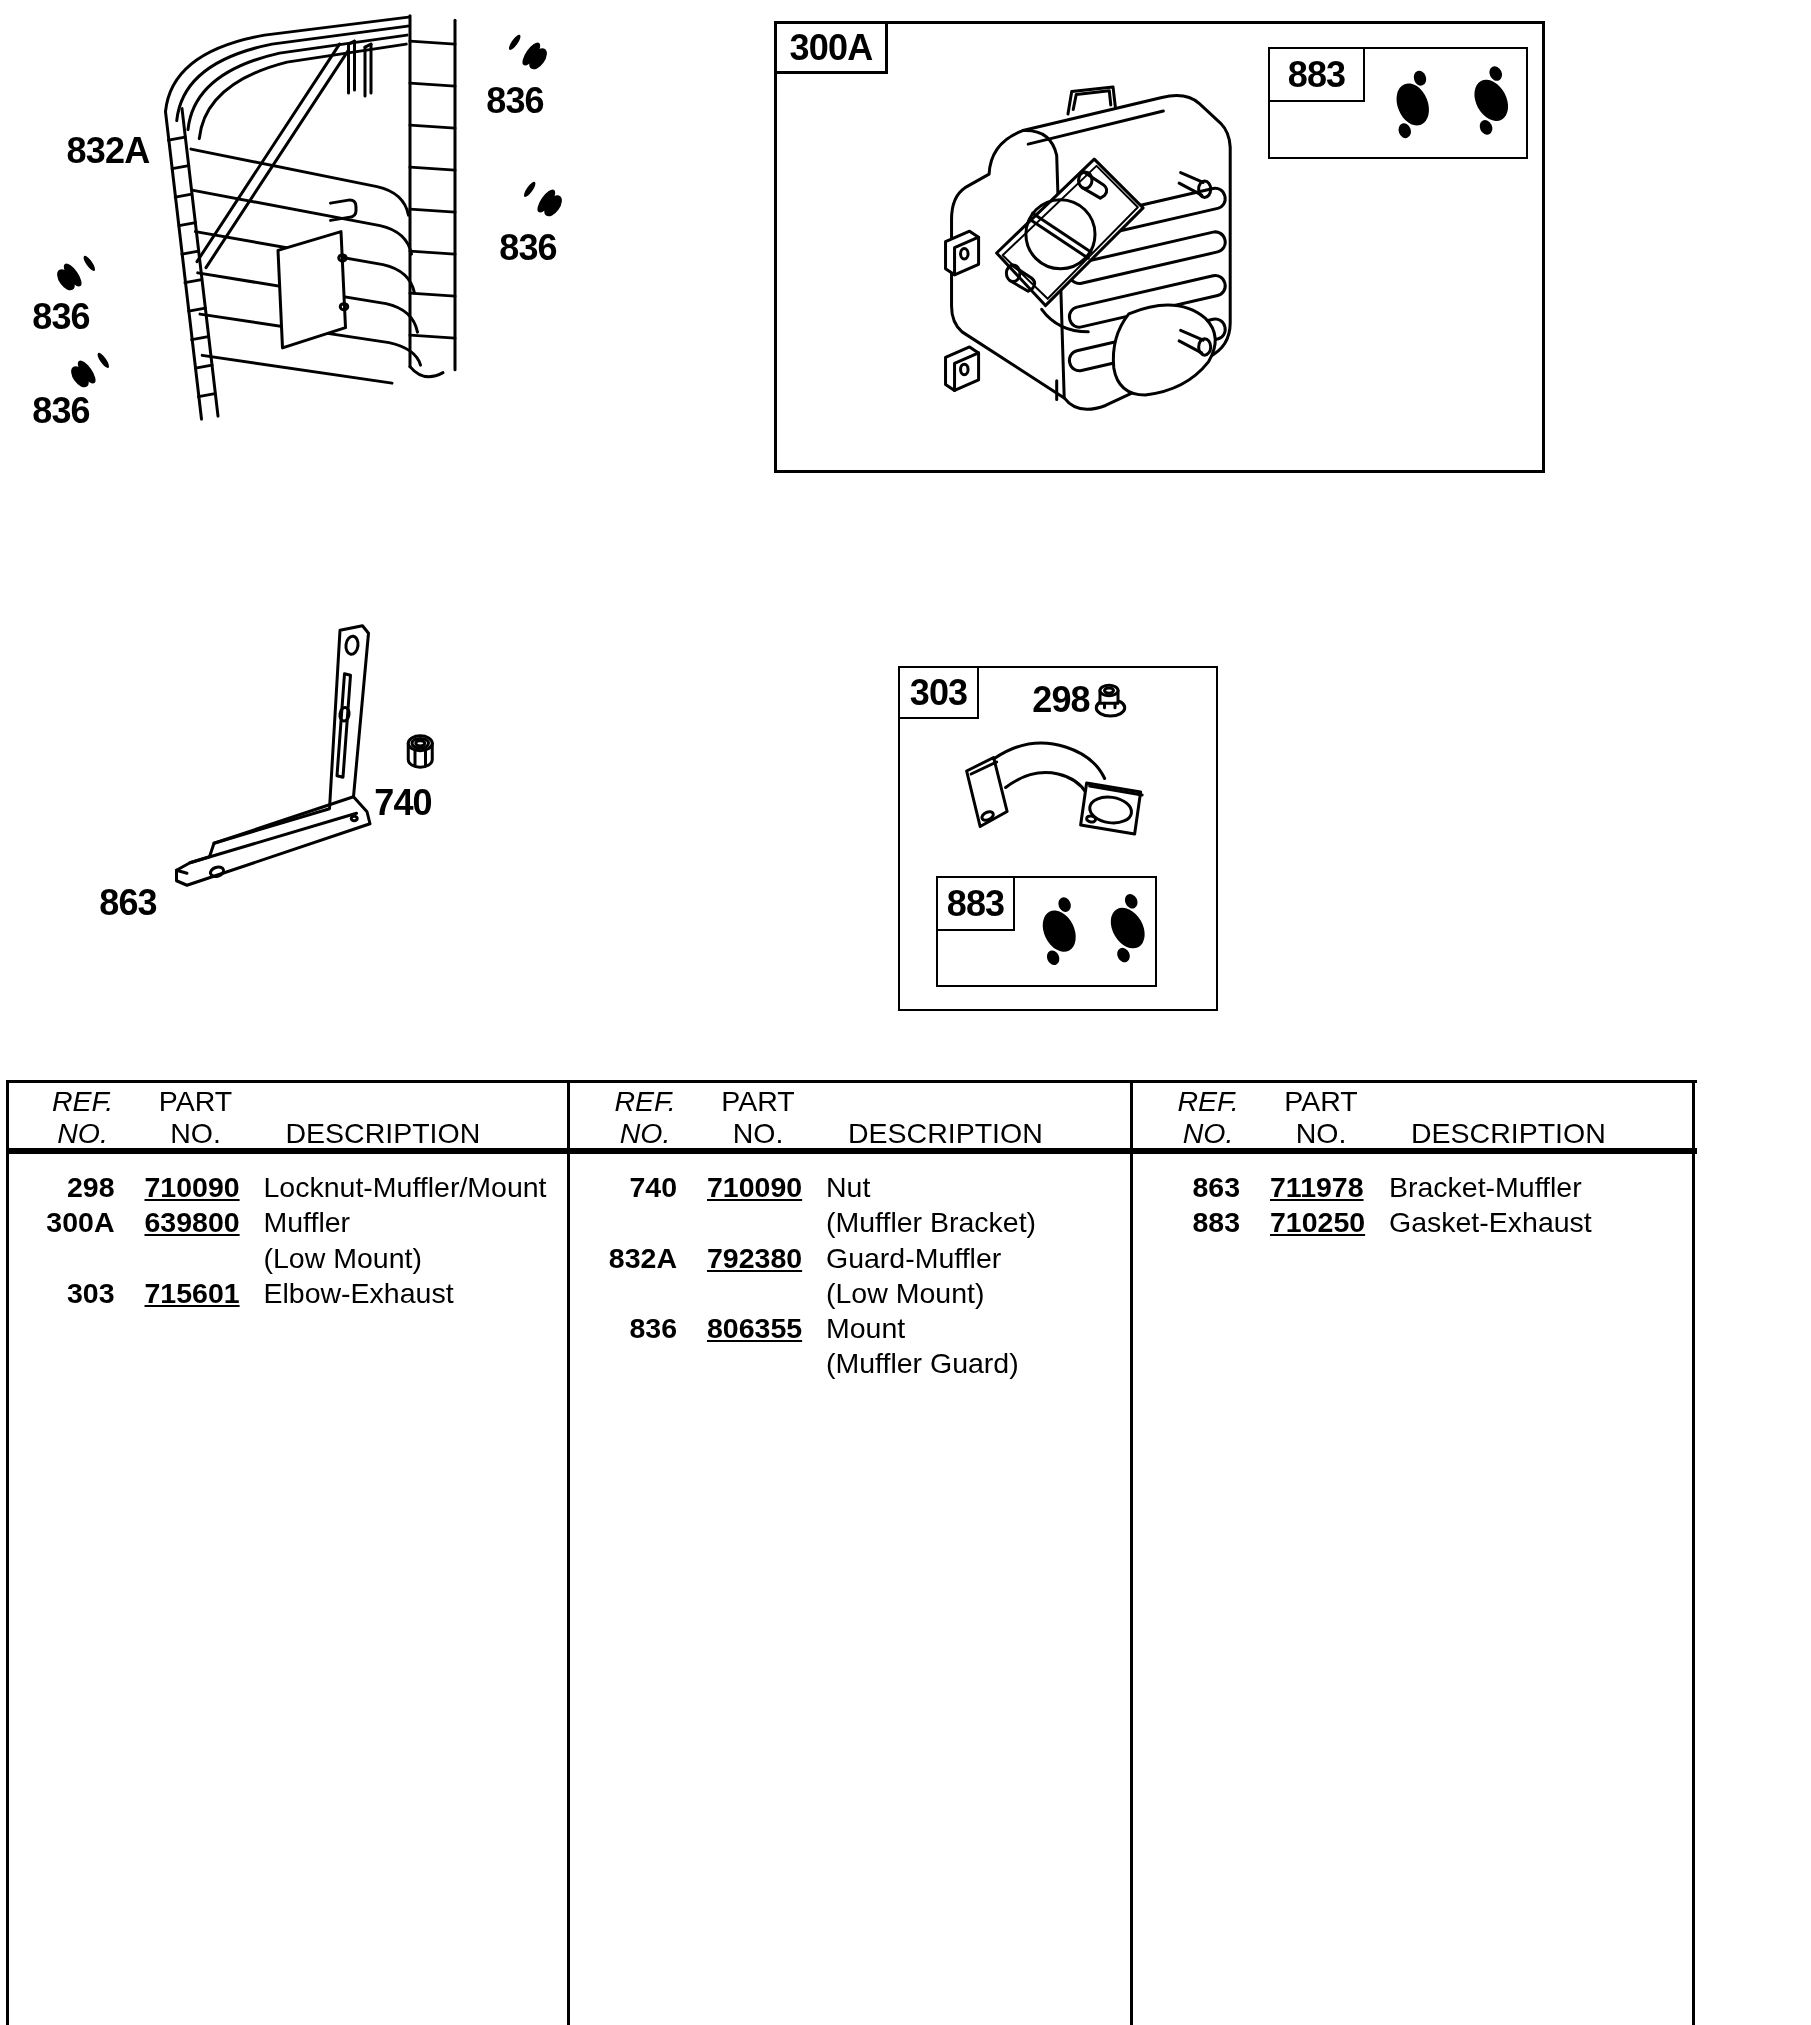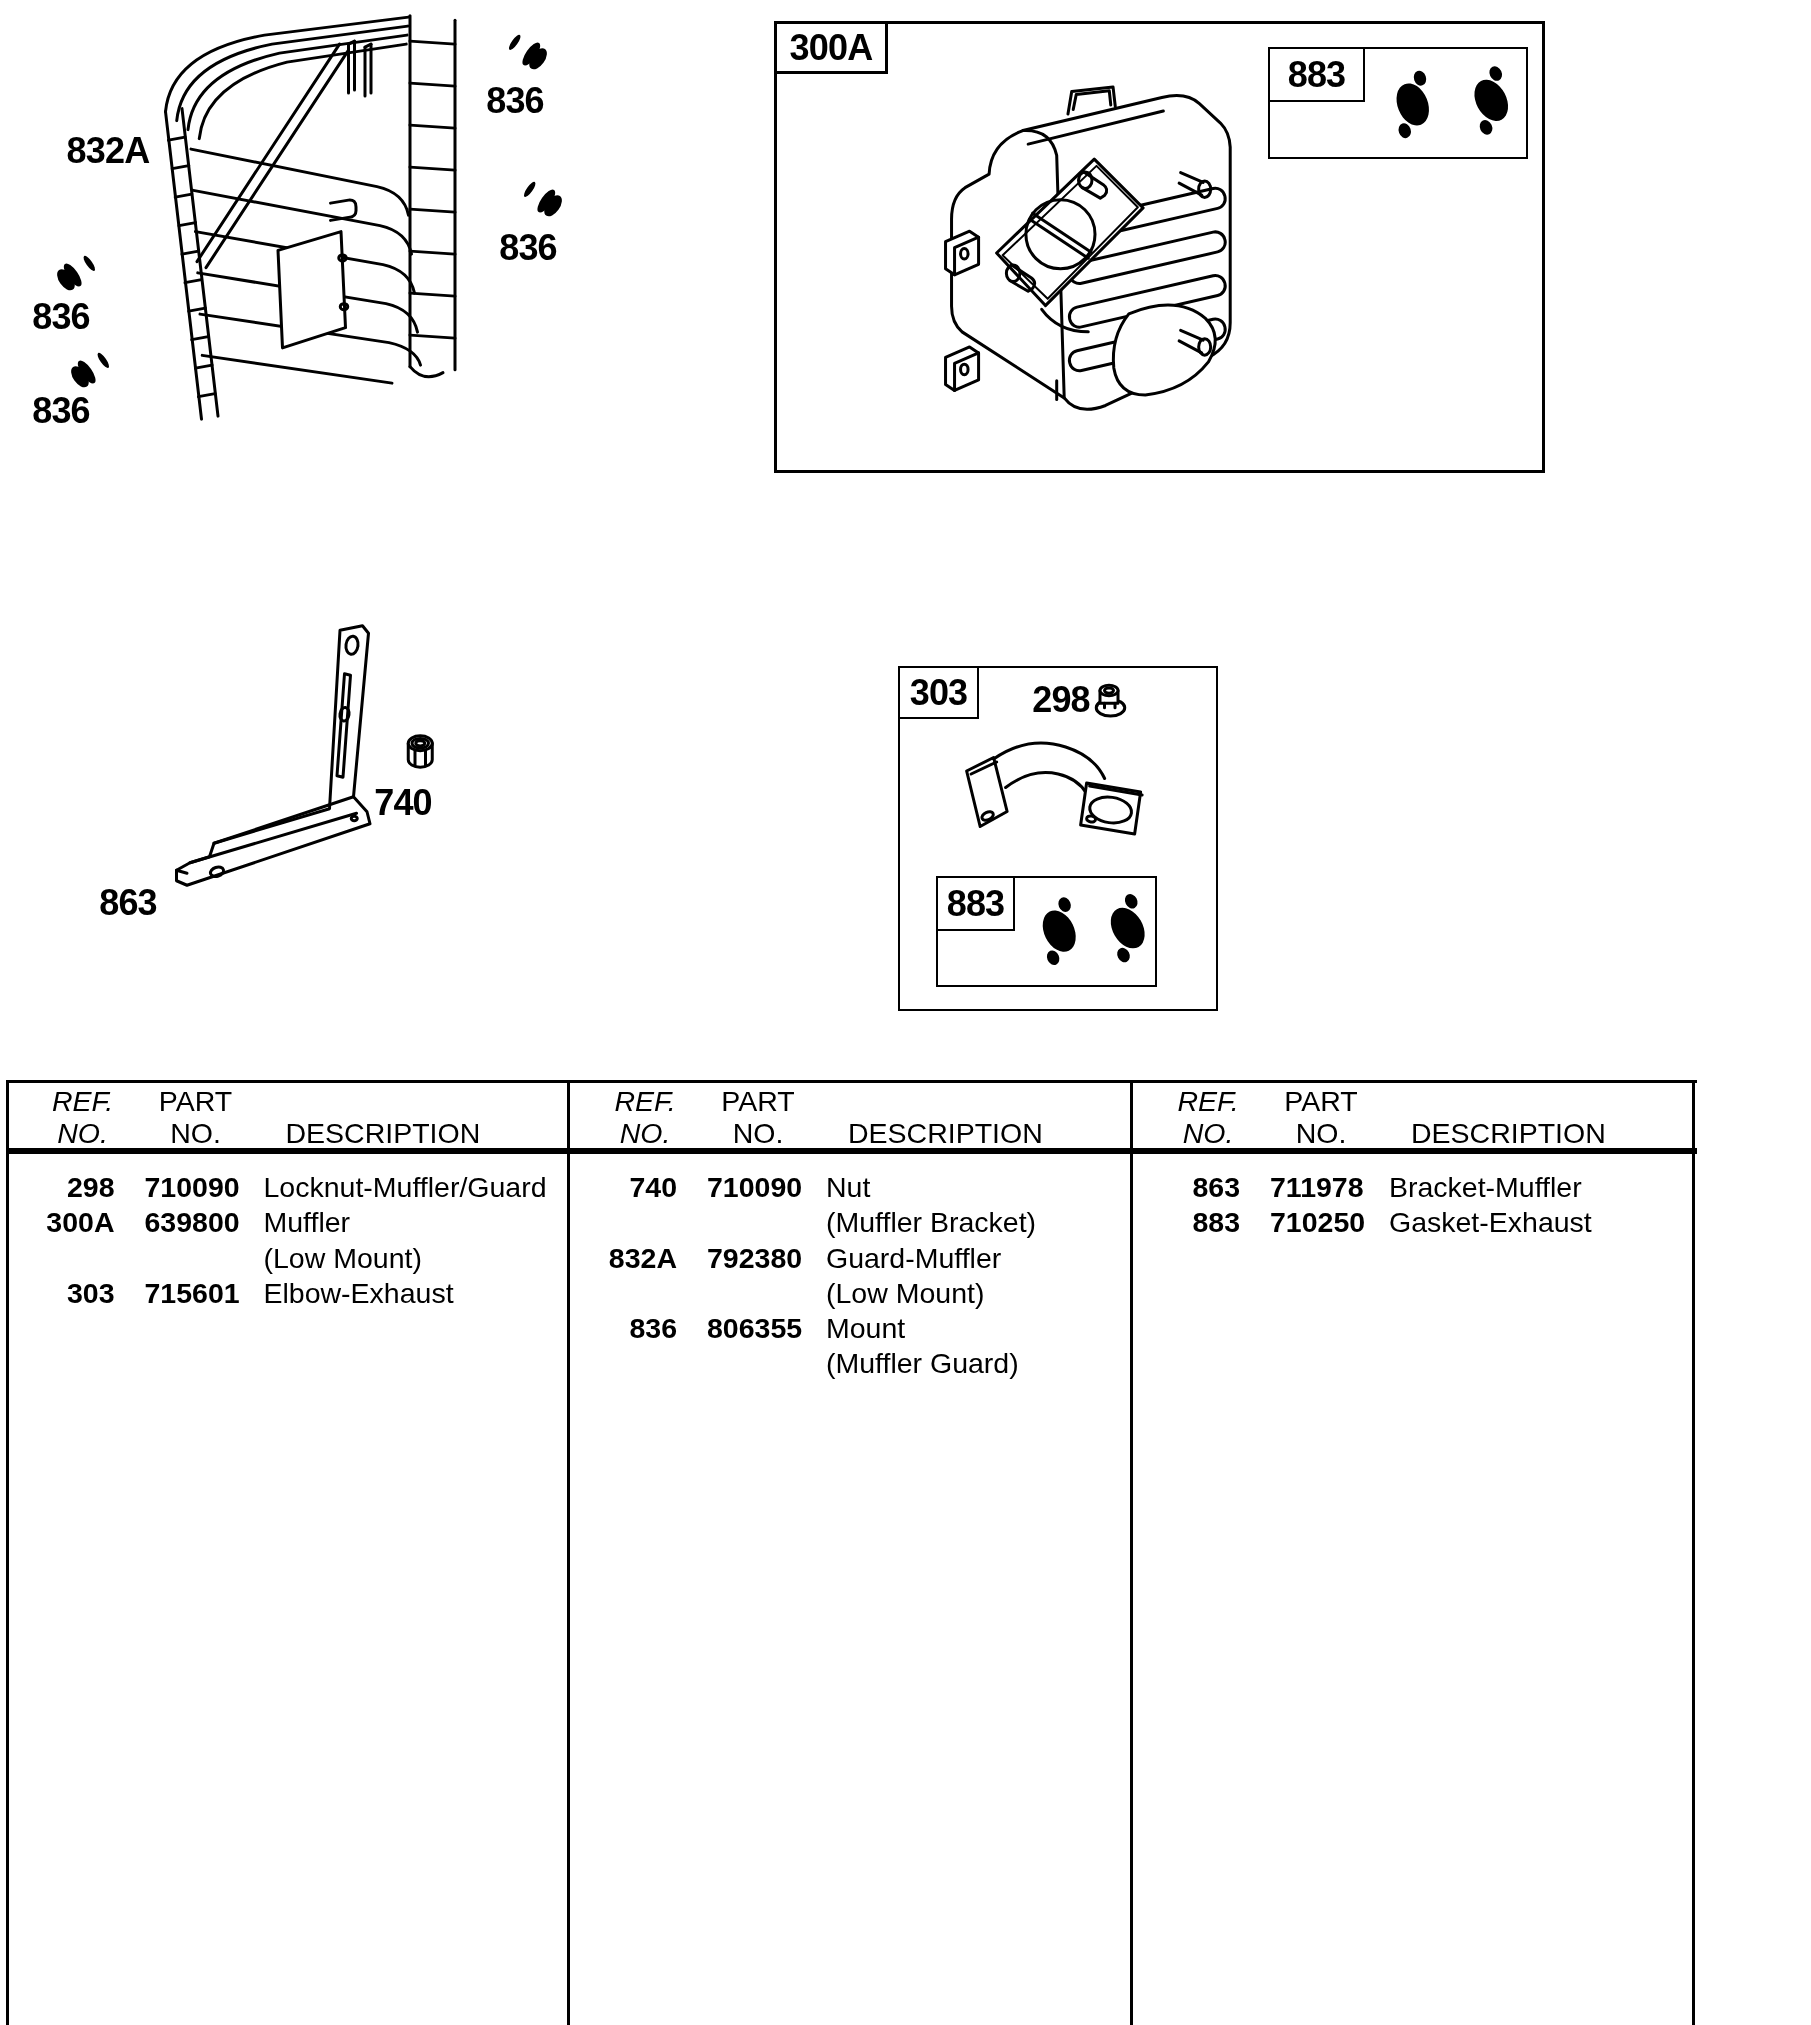--- a/index.html
+++ b/index.html
@@ -20,21 +20,21 @@
   
   .hline{position:absolute;background:#000;}
   .tcol{position:absolute;top:1080px;width:560px;height:945px;font-size:28.5px;}
   .thead{position:absolute;top:0;left:0;width:100%;height:69px;}
   .h-ref{position:absolute;left:26px;top:6px;width:98px;text-align:center;line-height:31.5px;font-style:italic;}
   .h-part{position:absolute;left:139px;top:6px;width:98px;text-align:center;line-height:31.5px;}
   .h-desc{position:absolute;left:278px;top:38px;width:240px;text-align:left;line-height:31.5px;}
   .rows{position:absolute;left:0;top:90px;width:100%;}
   .trow{position:absolute;left:0;width:100%;height:35px;line-height:35px;white-space:nowrap;}
   .c-ref{position:absolute;left:0;width:107px;text-align:right;font-weight:bold;}
-  .c-part{position:absolute;left:137px;font-weight:bold;}
+  .c-part{position:absolute;left:137px;font-weight:bold;text-decoration:underline;}
   .c-desc{position:absolute;left:256px;}
 </style>
 </head>
 <body>
 
 <div class="stage">
 
   <svg width="0" height="0" style="position:absolute">
     <defs>
       <g id="screw">
@@ -282,21 +282,21 @@
         <div class="h-part">
           <div>PART</div>
             <div>NO.</div>
         </div>
         <div class="h-desc">DESCRIPTION</div>
       </div>
       <div class="rows">
         <div class="trow" style="top:0px;">
           <span class="c-ref">298</span>
           <span class="c-part">710090</span>
-          <span class="c-desc">Locknut-Muffler/Guard</span>
+          <span class="c-desc">Locknut-Muffler/Mount</span>
         </div>
         <div class="trow" style="top:35px;">
           <span class="c-ref">300A</span>
           <span class="c-part">639800</span>
           <span class="c-desc">Muffler</span>
         </div>
         <div class="trow" style="top:71px;">
           <span class="c-ref"></span>
           <span class="c-part"></span>
           <span class="c-desc">(Low Mount)</span>

